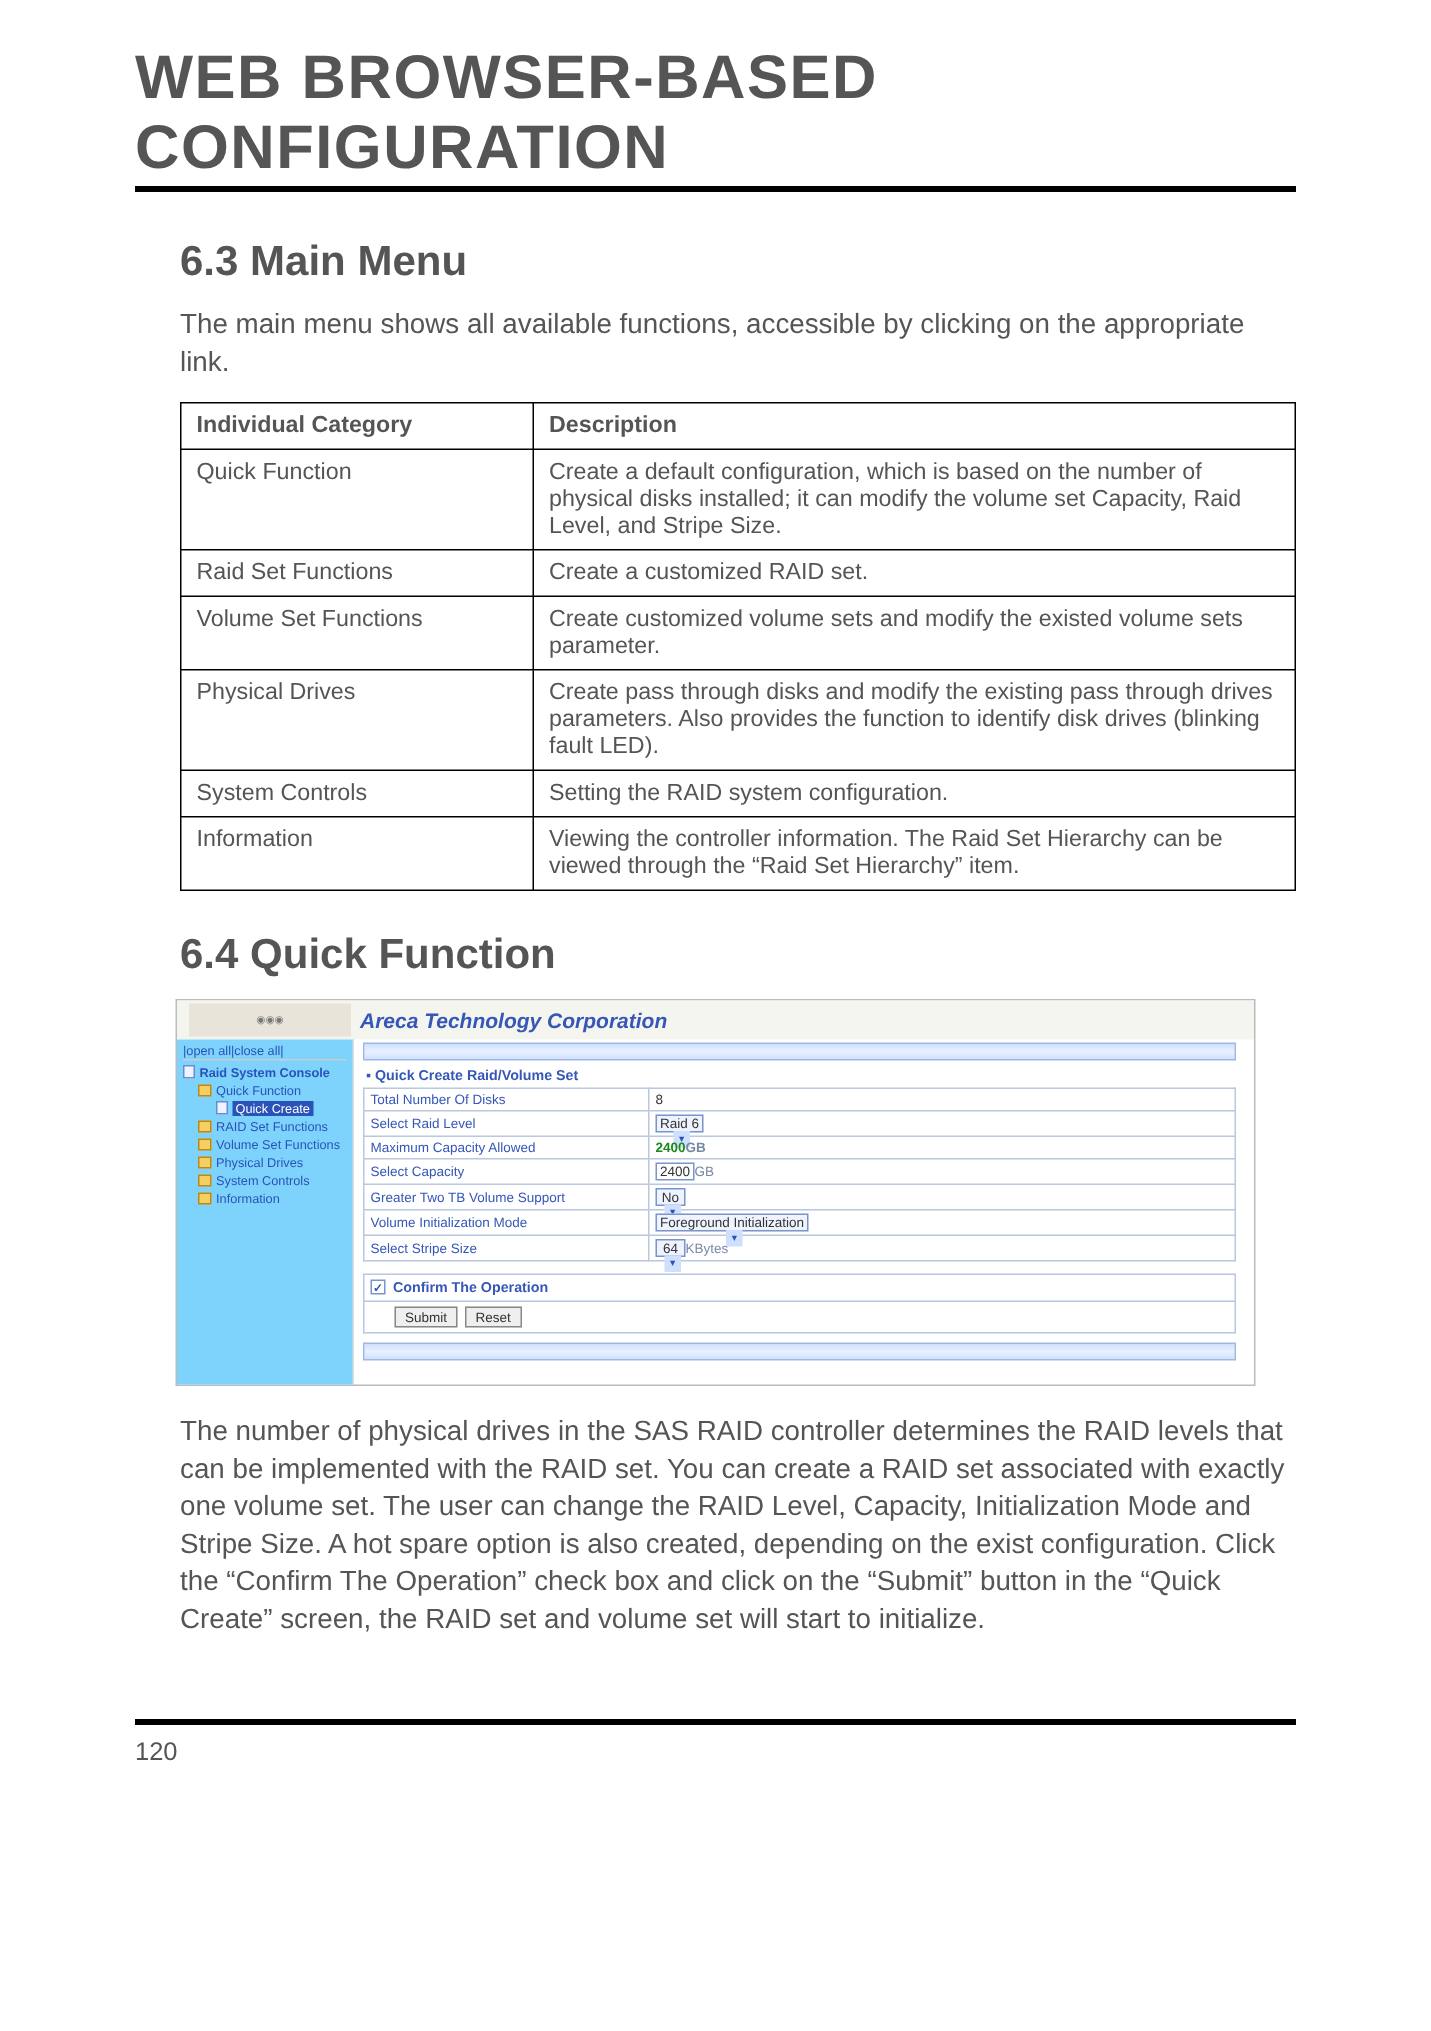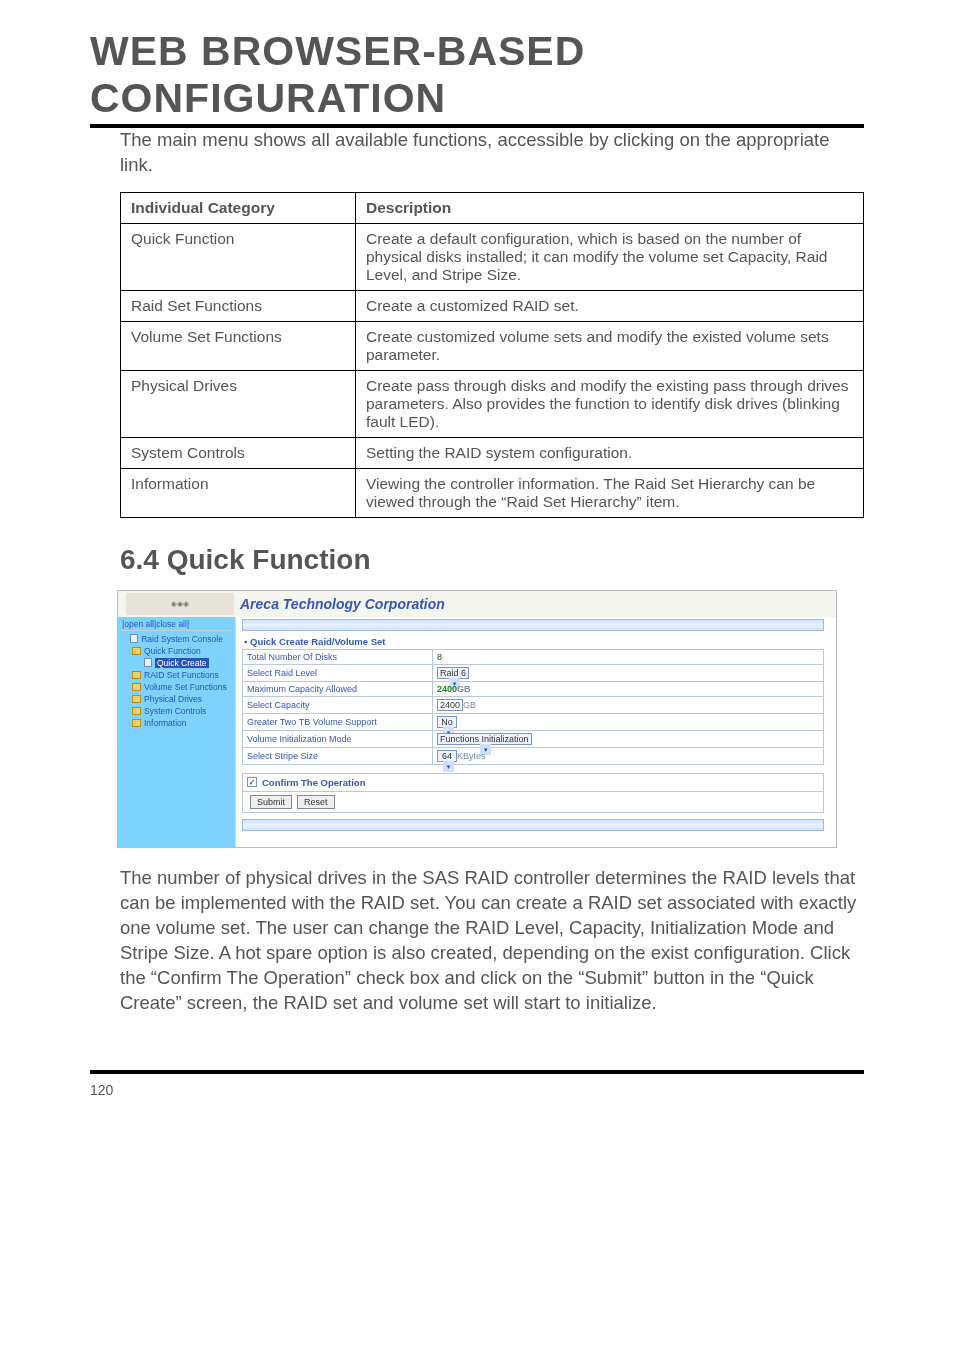--- a/index.html
+++ b/index.html
@@ -110,21 +110,21 @@
     padding-bottom: 1px;
   }
   .tree-item {
     color: #2b52b9;
     font-size: 8.5px;
     padding: 1px 0;
     display: flex;
     align-items: center;
     gap: 3px;
   }
-  .tree-item.root { font-weight: 400; justify-content: center; }
+  .tree-item.root { font-weight: 700; }
   .folder-icon {
     width: 9px; height: 8px;
     background: #f6cf62;
     border: 0.5px solid #b88a1d;
     display: inline-block;
   }
   .page-icon {
     width: 8px; height: 9px;
     background: #eef3ff;
     border: 0.5px solid #6a8bd0;
@@ -213,48 +213,49 @@
     display: inline-flex;
     align-items: center;
     justify-content: center;
     font-size: 8px;
     color: #2b52b9;
     background: #fff;
   }
   .btn-row {
     border: 1px solid #b9c7e0;
     border-top: none;
-    padding: 3px 7px;
+    padding: 3px 20px;
     display: flex;
     gap: 5px;
   }
   .btn {
     border: 1px solid #888;
     background: #efefef;
     padding: 1px 6px;
     font-size: 9px;
     color: #333;
   }
   .footer-rule {
     border: none;
     border-top: 4px solid #000;
     margin: 54px 0 8px 0;
   }
   .page-num {
-    font-size: 14px;
+    font-size: 17px;
     color: #555;
   }
 </style>
 </head>
 <body>
 
 <div class="page">
   <h1 class="header-title">WEB BROWSER-BASED CONFIGURATION</h1>
   <hr class="header-rule">
 
+  <h2 class="sec-title-1" style="padding-left:30px;">6.3 Main Menu</h2>
 
   <p class="body-text" style="padding-left:30px;">The main menu shows all available functions, accessible by clicking on the appropriate link.</p>
 
   <div style="padding-left:30px;">
   <table class="cat">
     <thead>
       <tr>
         <th style="width:235px;">Individual Category</th>
         <th>Description</th>
       </tr>
@@ -360,21 +361,21 @@
               <tr>
                 <td style="width: 190px; margin-left: 24px;">Greater Two TB Volume Support</td>
                 <td class="val"><span class="sel">
                     <span>No</span>
                     <span class="arrow">▾</span>
                   </span></td>
               </tr>
               <tr>
                 <td style="width: 190px;">Volume Initialization Mode</td>
                 <td class="val"><span class="sel">
-                    <span>Functions Initialization</span>
+                    <span>Foreground Initialization</span>
                     <span class="arrow">▾</span>
                   </span></td>
               </tr>
               <tr>
                 <td style="width: 190px;">Select Stripe Size</td>
                 <td class="val"><span class="sel">
                     <span>64</span>
                     <span class="arrow">▾</span>
                   </span><span class="unit">KBytes</span></td>
               </tr>

